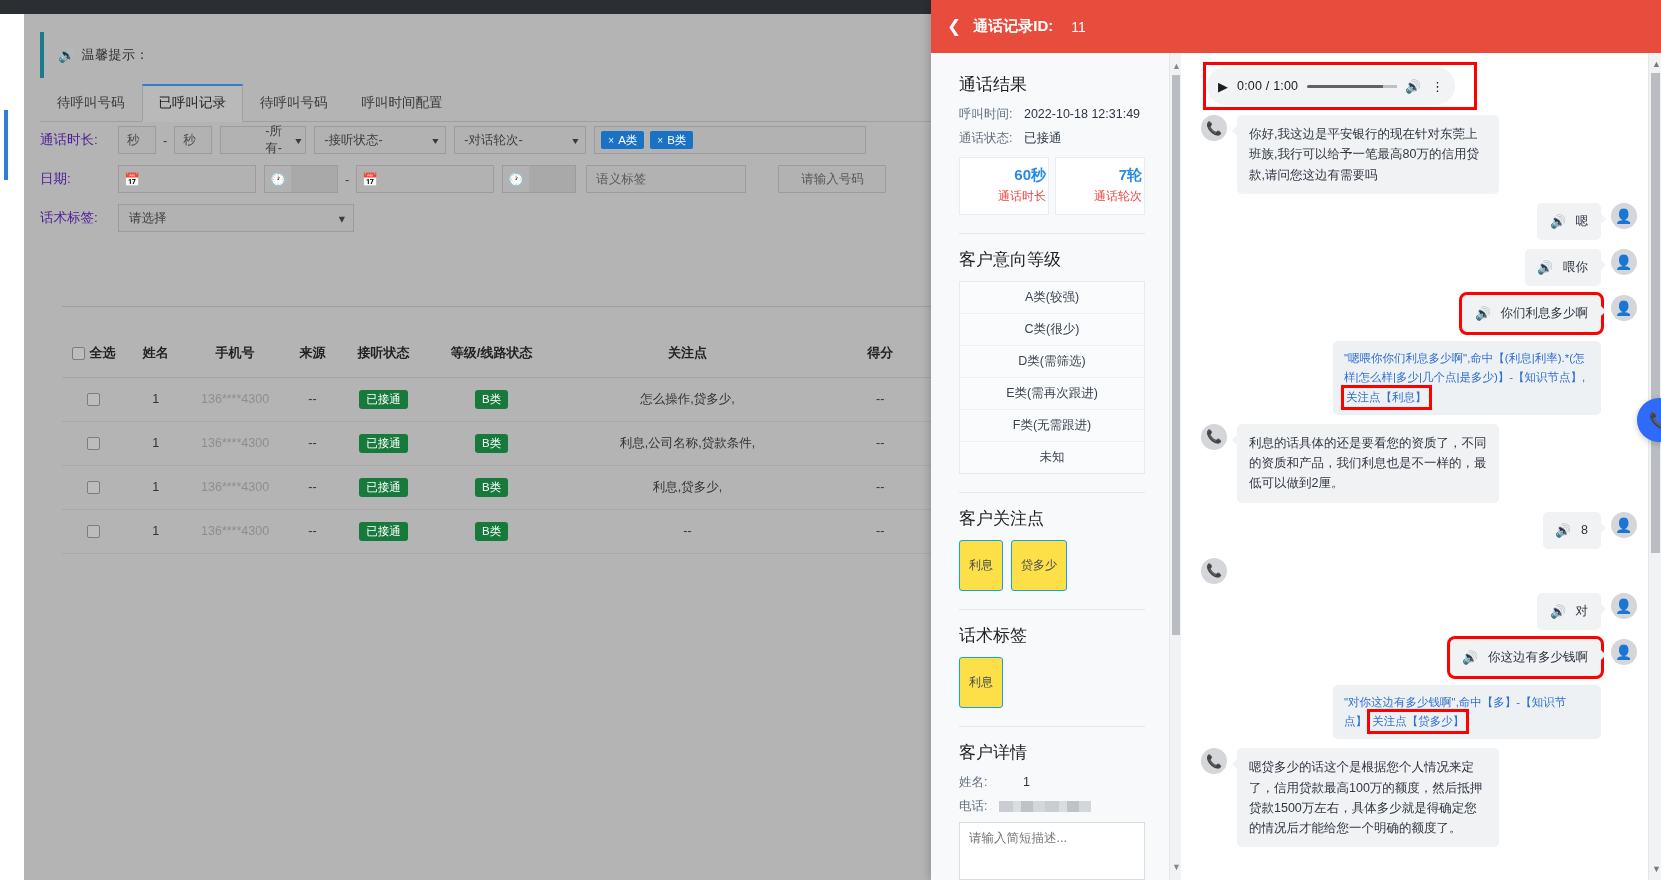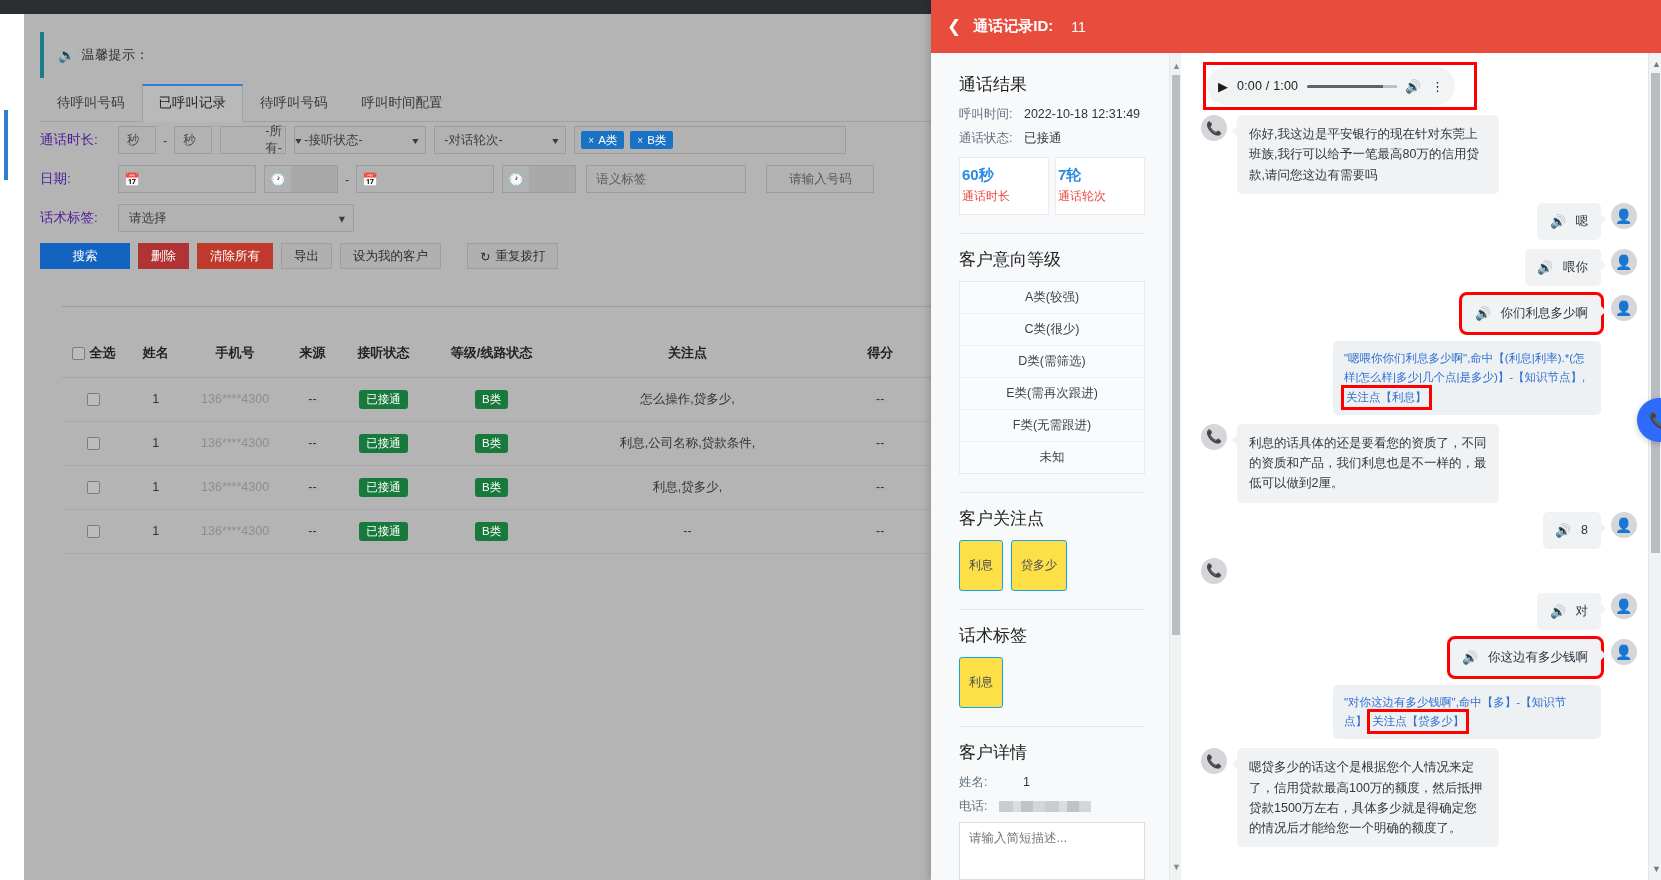--- a/index.html
+++ b/index.html
@@ -64,21 +64,21 @@
     color: #4a4a4a; display: flex; align-items: center; padding: 0 8px;
   }
   .ctl.num { width: 38px; justify-content: flex-start; }
   .dash { margin: 0 7px; color: #3c3c3c; font-size: 13px; }
   .sel {
     height: 28px; border: 1px solid #9c9c9c; background: #b2b2b2; font-size: 12.5px;
     color: #3d3d3d; display: flex; align-items: center; justify-content: space-between;
     padding: 0 7px 0 9px; margin-left: 8px;
   }
   .sel .cv { font-size: 10px; color: #3a3a3a; margin-left: 14px; transform: scaleX(1.25); }
-  .sel.w1 { width: 66px; padding-left: 44px; }
+  .sel.w1 { width: 86px; padding-left: 44px; }
   .sel.w2 { width: 132px; }
   .sel.w3 { width: 132px; }
   .tagbox {
     margin-left: 8px; height: 28px; width: 272px; border: 1px solid #9c9c9c;
     background: #b2b2b2; display: flex; align-items: center; padding: 0 6px; gap: 6px;
   }
   .chip {
     background: #1a72c4; color: #fff; font-size: 11.5px; height: 18px; padding: 0 7px;
     display: flex; align-items: center; border-radius: 2px;
   }
@@ -91,21 +91,21 @@
   }
   .dateinput .fld { width: 110px; background: #b2b2b2; }
   .timeinput { display: flex; height: 28px; border: 1px solid #9c9c9c; background: #b2b2b2; margin-left: 8px; }
   .timeinput .ico { width: 26px; display: flex; align-items: center; justify-content: center; font-size: 13px; color: #3d3d3d; }
   .timeinput .fld { width: 46px; background: #a9a9a9; }
   .textinput {
     height: 28px; border: 1px solid #9c9c9c; background: #b2b2b2; font-size: 12.5px;
     color: #585858; display: flex; align-items: center; padding: 0 9px; margin-left: 10px;
   }
   .textinput.semantic { width: 160px; }
-  .textinput.phone { width: 108px; margin-left: 20px; padding-left: 22px; }
+  .textinput.phone { width: 108px; margin-left: 32px; padding-left: 22px; }
 
   .selbig {
     margin-left: 0; width: 236px; height: 28px; border: 1px solid #9c9c9c; background: #b2b2b2;
     font-size: 12.5px; color: #3d3d3d; display: flex; align-items: center;
     justify-content: space-between; padding: 0 8px 0 10px;
   }
 
   .btnrow { display: flex; align-items: center; gap: 8px; margin-top: 6px; }
   .btn {
     height: 26px; font-size: 12.5px; display: flex; align-items: center; justify-content: center;
@@ -160,21 +160,21 @@
   .infocol {
     width: 238px; flex: 0 0 238px; background: #f7f9fb; padding: 20px 24px 0 28px;
     position: relative; overflow: hidden;
   }
   .infocol h3 { font-size: 17px; color: #222; margin: 0 0 10px 0; font-weight: normal; }
   .kv { font-size: 12.5px; color: #4b5563; margin-bottom: 7px; line-height: 1.35; }
   .kv .k { color: #64707d; }
   .kv .v { color: #2d3642; margin-left: 8px; }
   .statbox { display: flex; gap: 6px; margin: 10px 0 18px 0; }
   .stat {
-    flex: 1; background: #fff; border: 1px solid #e9edf1; text-align: left; padding: 8px 2px 9px 2px;
+    flex: 1; background: #fff; border: 1px solid #e9edf1; text-align: right; padding: 8px 2px 9px 2px;
   }
   .stat .n { color: #2b8ae0; font-size: 15px; font-weight: bold; }
   .stat .l { color: #ef4444; font-size: 12px; margin-top: 3px; }
   .divline { height: 1px; background: #e3e8ed; margin: 0 0 14px 0; }
 
   .levels { border: 1px solid #e6eaee; background: #fff; margin-bottom: 18px; }
   .lvl {
     font-size: 12.5px; color: #3a4450; text-align: center; padding: 7px 0;
     border-bottom: 1px solid #eef1f4; background: #fafbfc; cursor: pointer;
   }
@@ -360,31 +360,20 @@
         </div>
 
         <div class="frow">
           <div class="flabel">话术标签:</div>
           <div class="selbig">
             <span>请选择</span>
             <span class="cv">▾</span>
           </div>
         </div>
 
-        <div class="btnrow">
-          <div class="btn primary">搜索</div>
-          <div class="btn danger">删除</div>
-          <div class="btn danger2">清除所有</div>
-          <div class="btn plain">导出</div>
-          <div class="btn plain">设为我的客户</div>
-          <div class="btn redial">
-            <span style="margin-right:5px;">↻</span>
-            <span>重复拨打</span>
-          </div>
-        </div>
       </div>
 
       <div class="sep"></div>
 
       <div class="tablewrap">
         <table>
           <thead>
             <tr>
               <th style="width:62px">
                 <span class="selall">

